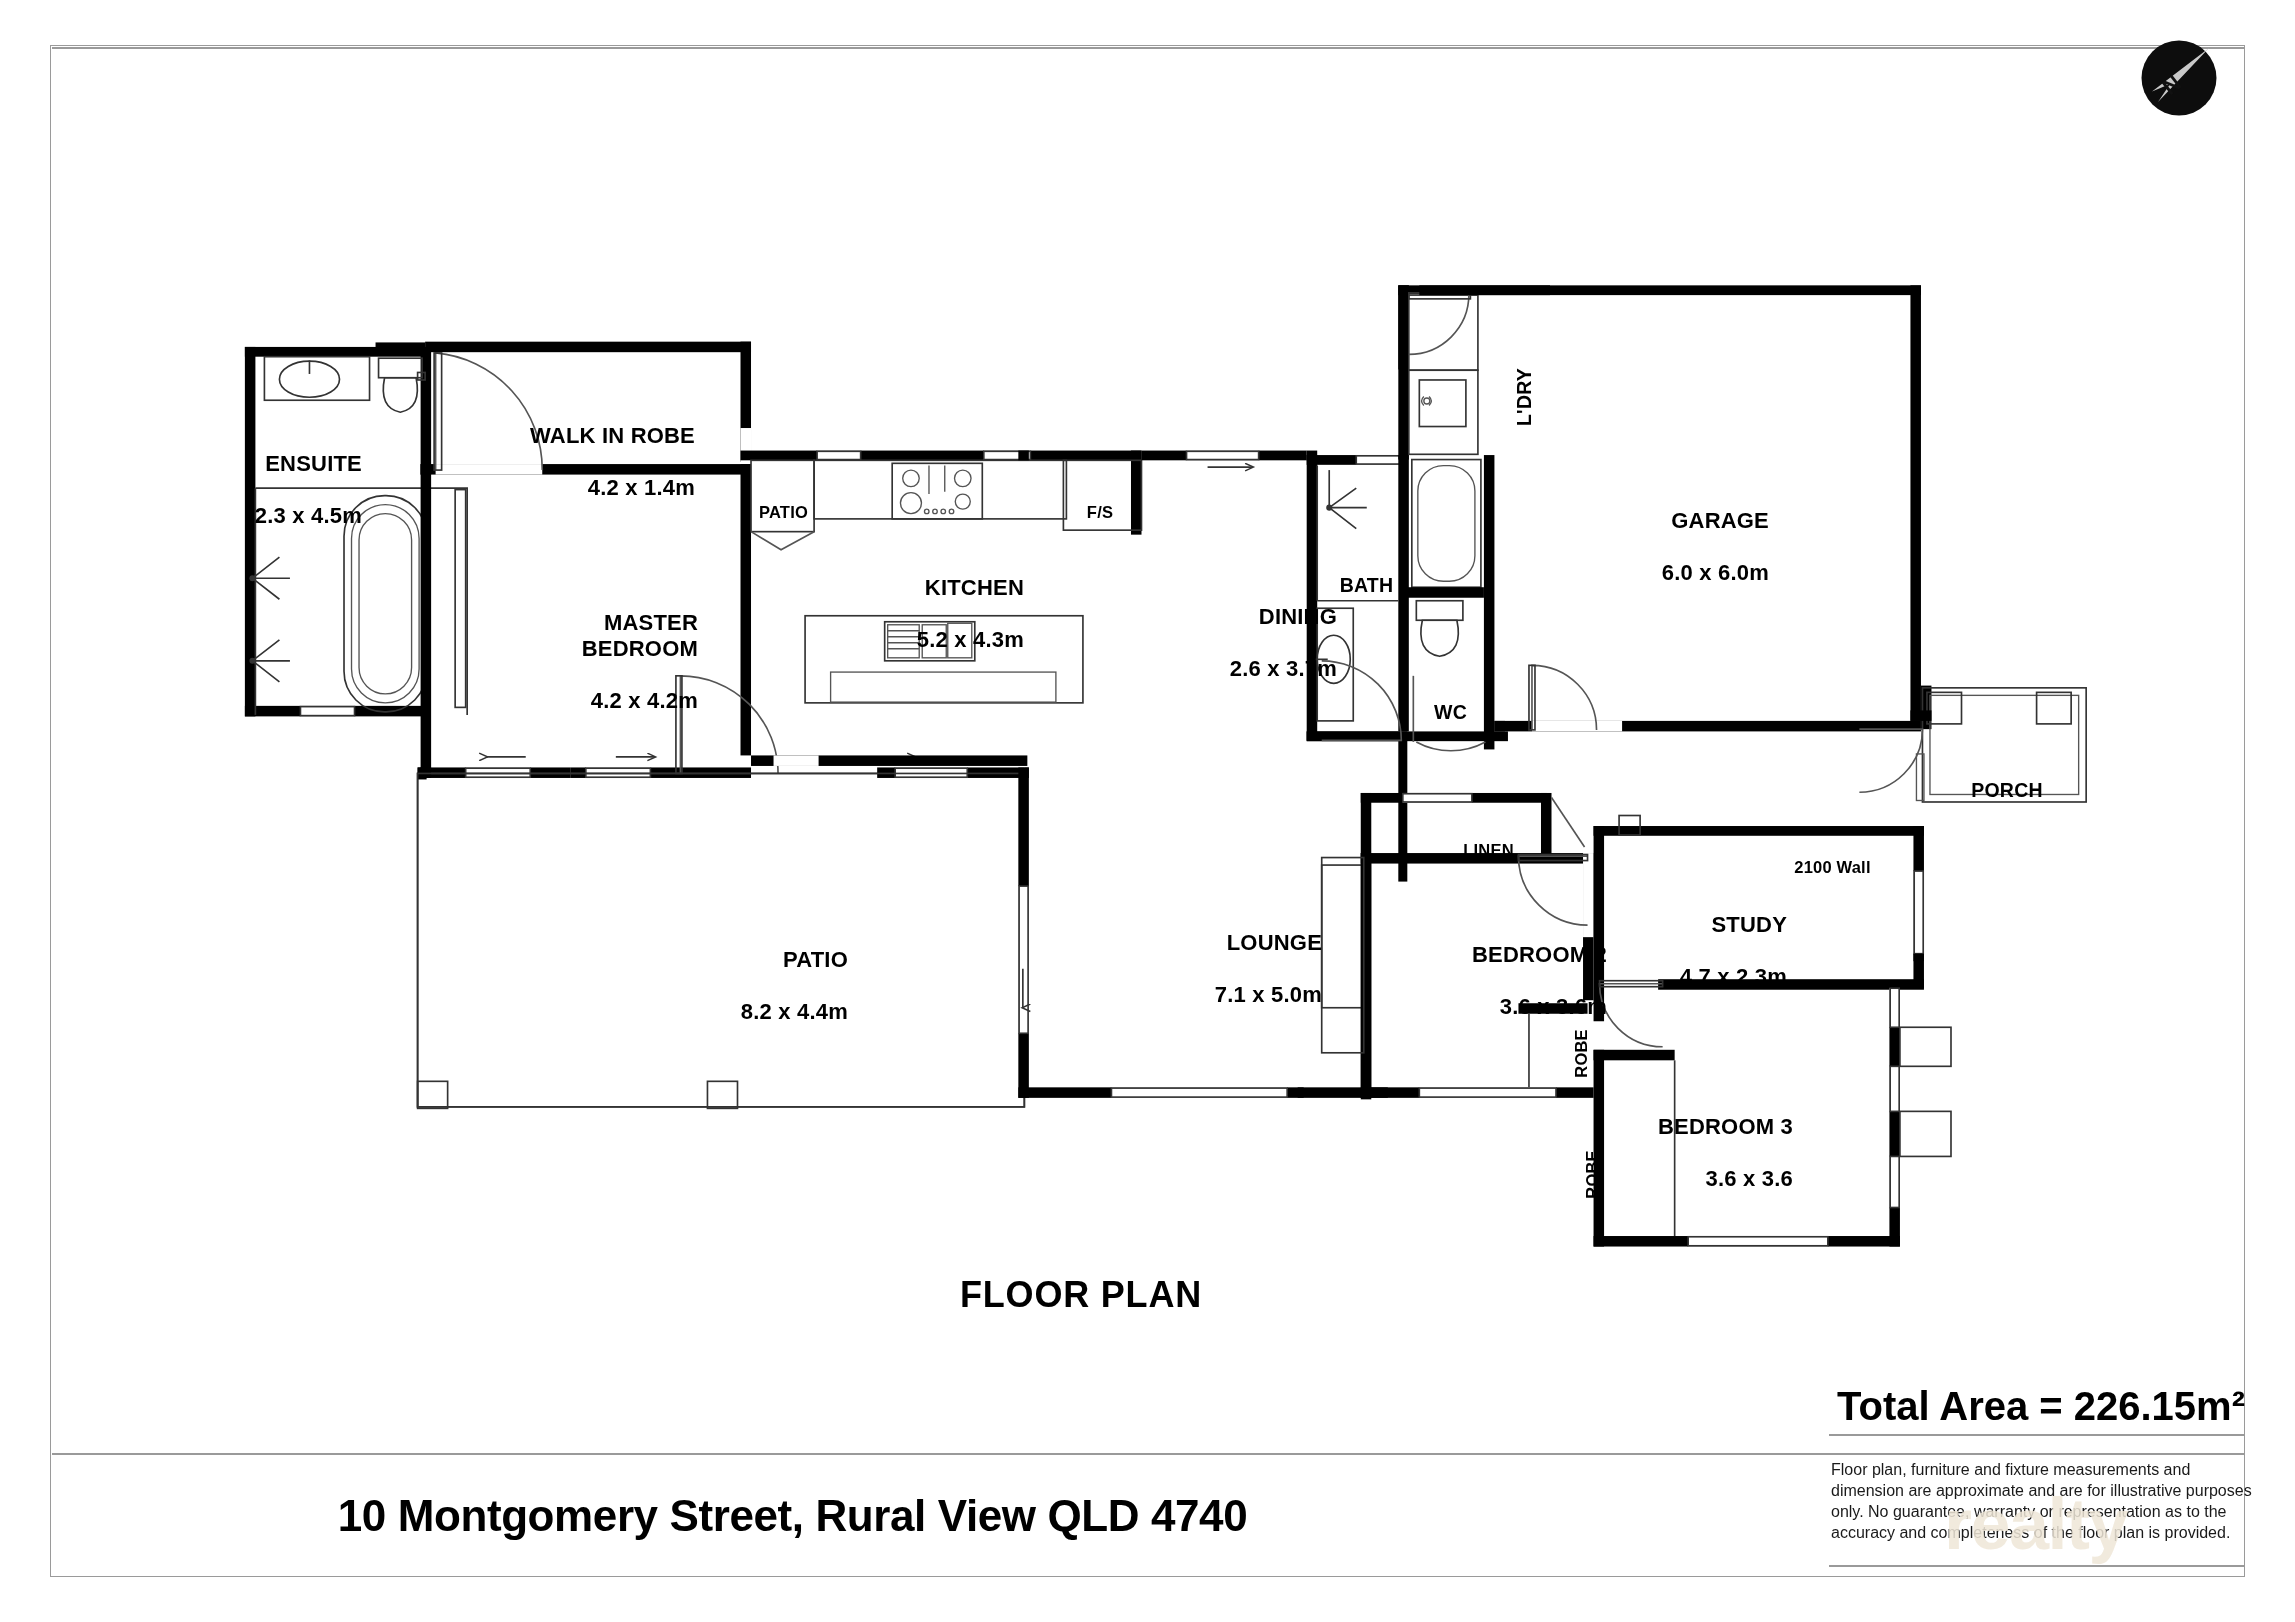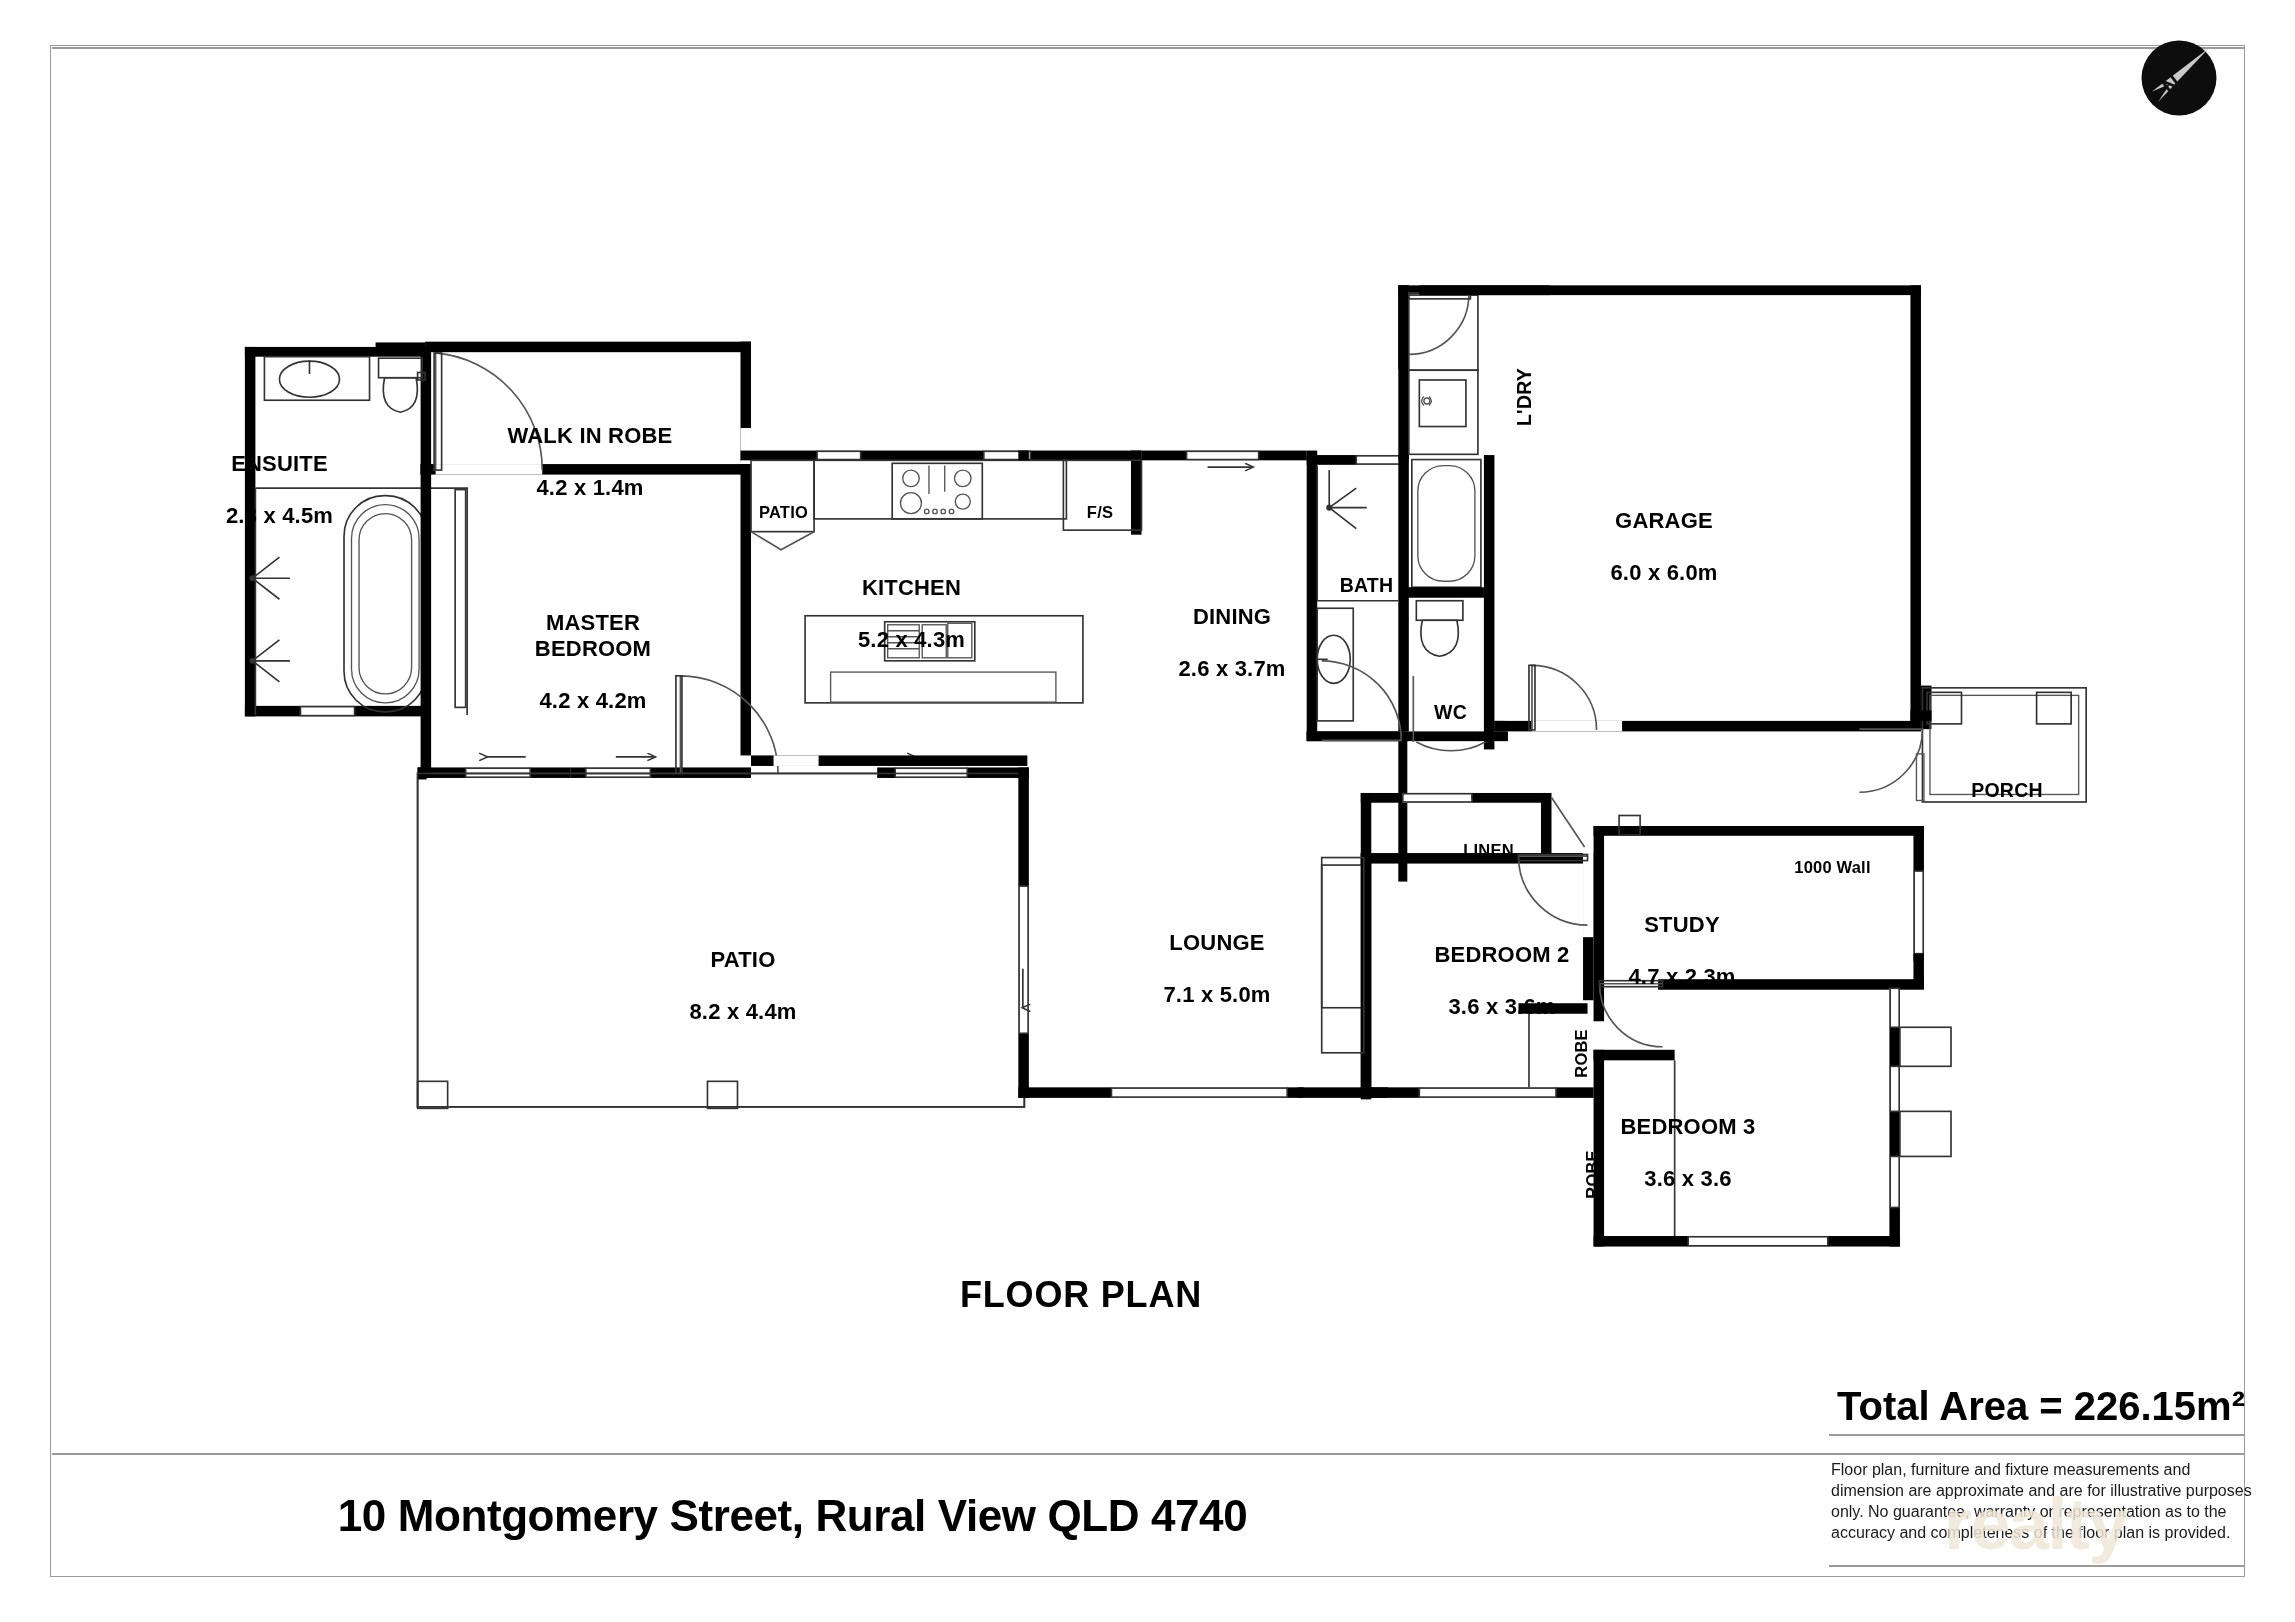--- a/index.html
+++ b/index.html
@@ -5,21 +5,21 @@
   html,body{margin:0;padding:0;background:#ffffff;}
   body{width:2295px;height:1622px;position:relative;overflow:hidden;
        font-family:"Liberation Sans","DejaVu Sans",sans-serif;color:#000;}
   #page{position:absolute;left:0;top:0;width:2295px;height:1622px;background:#fff;}
   .sheet-border{position:absolute;left:50px;top:45px;width:2195px;height:1532px;
        border:1.5px solid #9a9a9a;box-sizing:border-box;background:transparent;}
   .hline{position:absolute;background:#9a9a9a;height:1.5px;}
   #plan-svg{position:absolute;left:0;top:0;width:2295px;height:1622px;}
   .room-label{position:absolute;text-align:center;font-weight:bold;line-height:1.18;
        letter-spacing:0.2px;white-space:pre-line;}
-  .rl-md{font-size:22px;}
+  .rl-md{font-size:22px;text-align:right;}
   .rl-sm{font-size:19.5px;}
   .rl-xs{font-size:16.5px;}
   .rot90{transform:rotate(-90deg);transform-origin:center center;}
   #floorplan-title{position:absolute;left:871px;top:1274px;width:331px;text-align:right;
        font-size:36px;font-weight:bold;letter-spacing:0.8px;}
   #total-area{position:absolute;left:1637px;top:1384px;width:608px;text-align:right;
        font-size:40px;font-weight:bold;}
   #address{position:absolute;left:79px;top:1491px;width:1427px;text-align:center;
        font-size:44px;font-weight:bold;letter-spacing:-0.4px;}
   #disclaimer{position:absolute;left:1831px;top:1459px;width:421px;text-align:left;
@@ -383,21 +383,21 @@
 
   <div class="room-label rl-xs rot90" style="left:1523px;top:1034px;width:98px;">
     <span>ROBE</span>
   </div>
 
   <div class="room-label rl-xs rot90" style="left:1534px;top:1155px;width:98px;">
     <span>ROBE</span>
   </div>
 
   <div class="room-label rl-xs" style="left:1761px;top:839px;width:143px;font-weight:bold;">
-    <span>1000 Wall</span>
+    <span>2100 Wall</span>
   </div>
 
   <div id="floorplan-title">FLOOR PLAN</div>
   <div id="total-area">Total Area = 226.15m²</div>
   <div id="disclaimer">Floor plan, furniture and fixture measurements and dimension are approximate and are for illustrative purposes only.
 No guarantee, warranty or representation as to the accuracy and completeness of the floor plan is provided.</div>
   <div id="watermark">realty</div>
   <div id="address">10 Montgomery Street, Rural View QLD 4740</div>
 
 </div>

